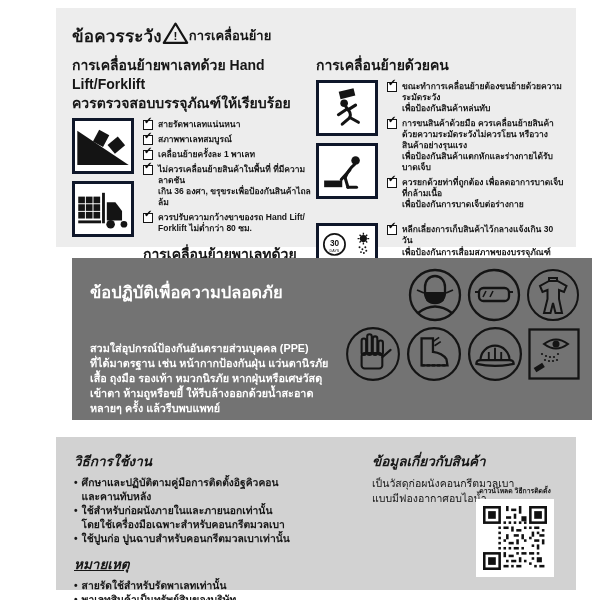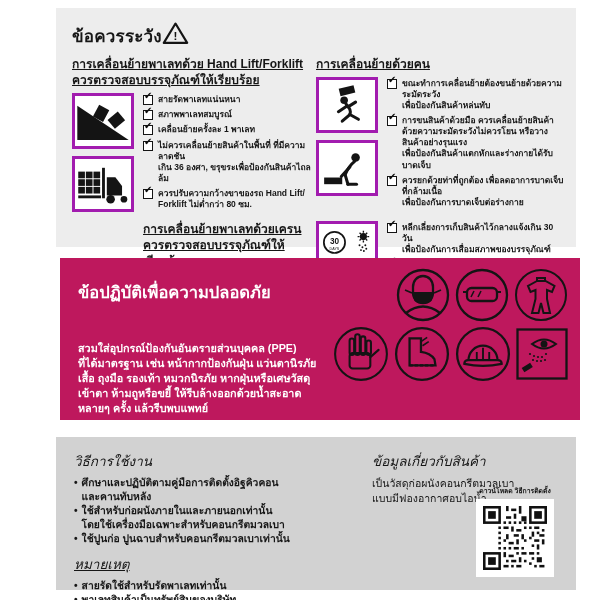--- a/index.html
+++ b/index.html
@@ -7,47 +7,47 @@
        font-family:"Liberation Sans","DejaVu Sans",sans-serif;color:#161616;overflow:hidden;}
   .panel{position:absolute;box-sizing:border-box;}
   
   .panel-top{left:56px;top:8px;width:520px;height:239px;background:#ededed;}
   .pt-header{display:flex;align-items:center;margin:13px 0 2px 16px;}
   .pt-title{font-size:17px;font-weight:800;letter-spacing:.2px;}
   .pt-sub{font-size:13px;font-weight:700;}
   .pt-cols{display:flex;margin:3px 10px 0 16px;}
   .pt-left{width:240px;flex:none;}
   .pt-right{flex:1;padding-left:4px;}
-  .small-h{font-size:12px;font-weight:700;line-height:1.35;white-space:pre-line;margin:4px 0 5px;text-decoration:underline;}
+  .small-h{font-size:14px;font-weight:700;line-height:1.35;white-space:pre-line;margin:4px 0 5px;}
   .row{display:flex;gap:9px;}
   .icol{width:62px;flex:none;display:flex;flex-direction:column;gap:7px;}
-  .frame{border:3px solid #a21caf;background:#fff;height:50px;display:flex;
+  .frame{border:3px solid #0f172a;background:#fff;height:50px;display:flex;
          align-items:center;justify-content:center;overflow:hidden;}
   .frame.tall{height:58px;}
   .frame svg{display:block;}
   .checks{flex:1;min-width:0;padding-top:1px;}
   .ck{display:flex;gap:5px;margin-bottom:4px;font-size:8.5px;font-weight:600;line-height:1.3;}
   .ck .txt{white-space:pre-line;}
   .cb{width:8px;height:8px;border:1.5px solid #141414;flex:none;position:relative;margin-top:1px;background:#fff;}
   .cb span{position:absolute;left:0px;top:-5px;font-size:10px;font-weight:900;color:#0d0d0d;line-height:1;}
   .sp8{margin-bottom:8px;}
   .indent-h{margin-left:71px;}
   
-  .panel-mid{left:60px;top:258px;width:520px;height:162px;background:#be185d;color:#fff;}
+  .panel-mid{left:72px;top:258px;width:520px;height:162px;background:#737373;color:#fff;}
   .mid-title{font-size:16.5px;font-weight:800;margin:21px 0 7px 18px;}
   .mid-body{font-size:10.8px;font-weight:600;line-height:1.4;margin-left:18px;white-space:pre-line;margin-top:36px;}
   .ppe{position:absolute;top:9px;right:11px;display:flex;flex-direction:column;gap:2px;align-items:flex-end;}
   .ppe-row{display:flex;gap:3px;align-items:center;justify-content:flex-end;}
   .ppe svg{display:block;}
   
   .panel-bot{left:56px;top:437px;width:520px;height:153px;background:#d2d2d2;}
   .bot-wrap{display:flex;padding:13px 16px 0 18px;}
   .bleft{width:298px;flex:none;}
   .bright{flex:1;}
-  .b-title{font-size:13.5px;font-weight:400;font-style:italic;margin:0 0 4px;}
+  .b-title{font-size:13.5px;font-weight:700;font-style:italic;margin:0 0 4px;}
   .b-title.u{text-decoration:underline;margin-top:7px;}
   .b-item{font-size:10.3px;font-weight:600;line-height:1.32;white-space:pre-line;display:flex;gap:4px;margin-bottom:1px;}
   .b-item::before{content:"•";flex:none;}
   .b-body{font-size:10.5px;font-weight:400;line-height:1.4;white-space:pre-line;}
   .qr{position:absolute;right:22px;bottom:13px;text-align:center;}
   .qr-label{font-size:6.8px;font-weight:700;margin-bottom:3px;color:#111;}
   .qr-box{background:#fff;width:78px;height:78px;display:flex;align-items:center;justify-content:center;margin:0 auto;}
   svg text{font-family:"Liberation Sans","DejaVu Sans",sans-serif;}
 </style>
 </head>
@@ -55,20 +55,21 @@
 
 <div class="panel panel-top">
   <div class="pt-header">
     <span class="pt-title">ข้อควรระวัง</span>
     <span>
       <svg width="27" height="24" viewBox="0 0 30 26">
         <path d="M15 2.5 L28 24 H2 Z" fill="none" stroke="#141414" stroke-width="2.4" stroke-linejoin="round"></path>
         <text x="15" y="21" text-anchor="middle" font-size="13" font-weight="bold" fill="#141414">!</text>
       </svg>
     </span>
+    <span class="pt-sub">การเคลื่อนย้าย</span>
   </div>
 
   <div class="pt-cols">
 
     <div class="pt-left">
       <div class="small-h">การเคลื่อนย้ายพาเลทด้วย Hand Lift/Forklift
 ควรตรวจสอบบรรจุภัณฑ์ให้เรียบร้อย</div>
       <div class="row">
         <div class="icol">
           <div class="frame">

